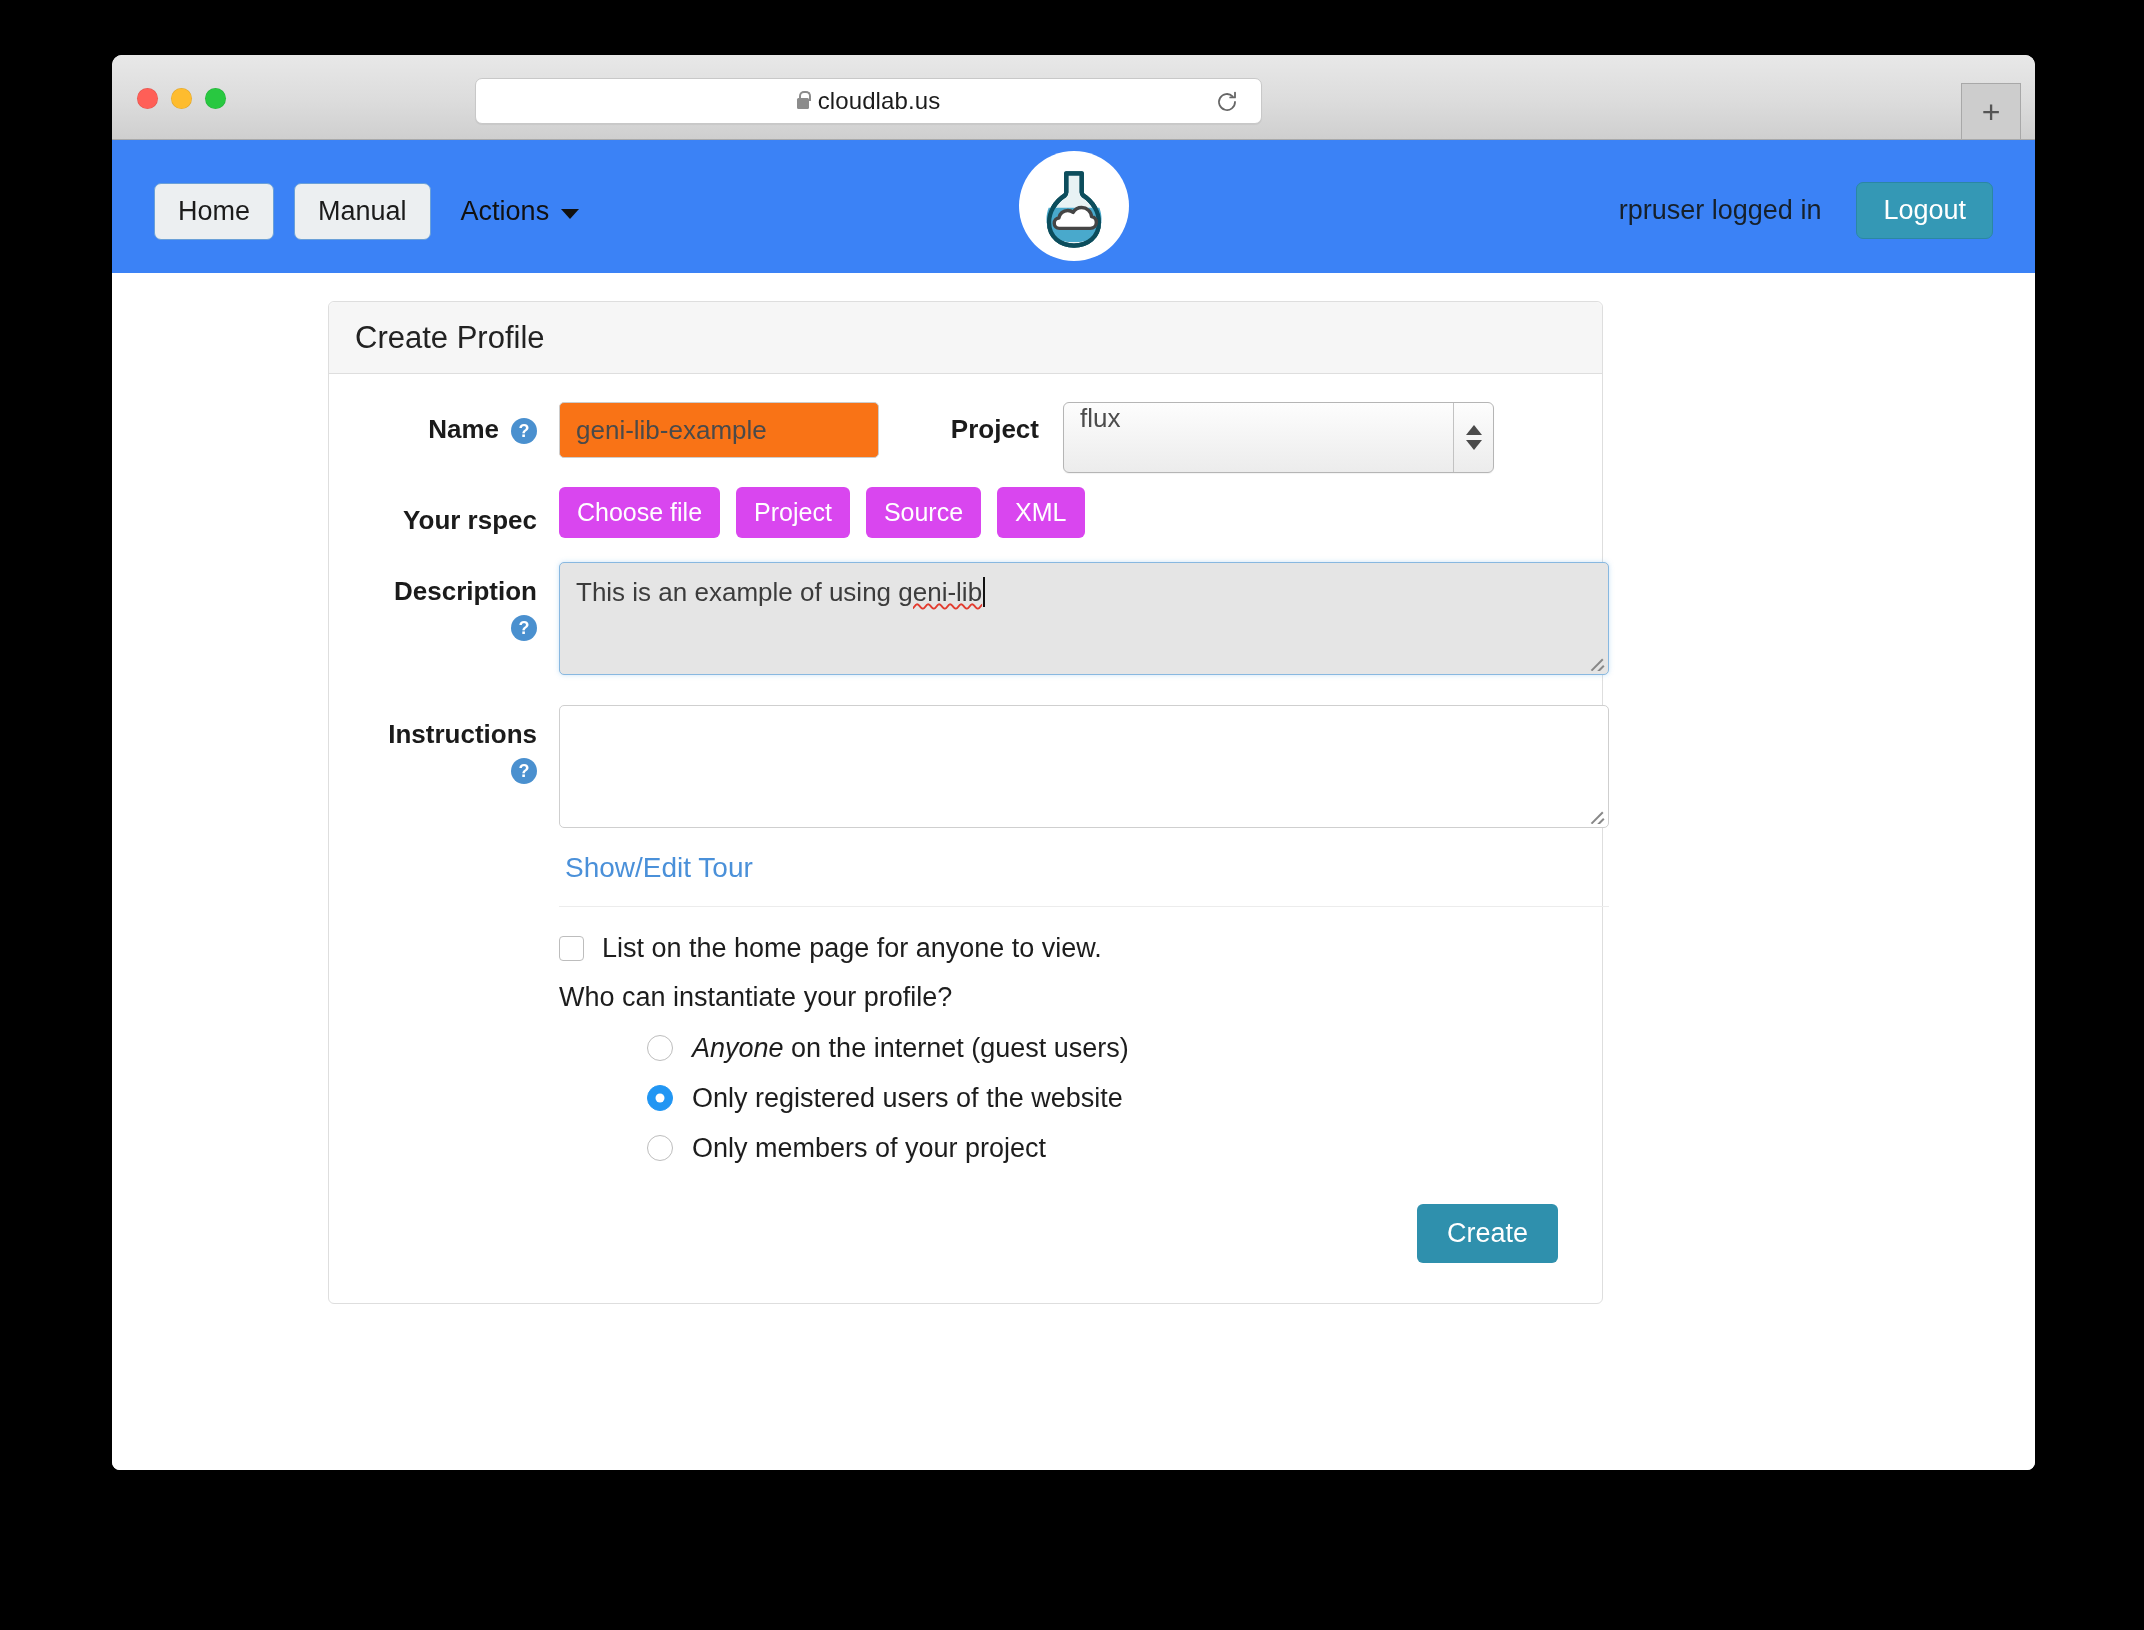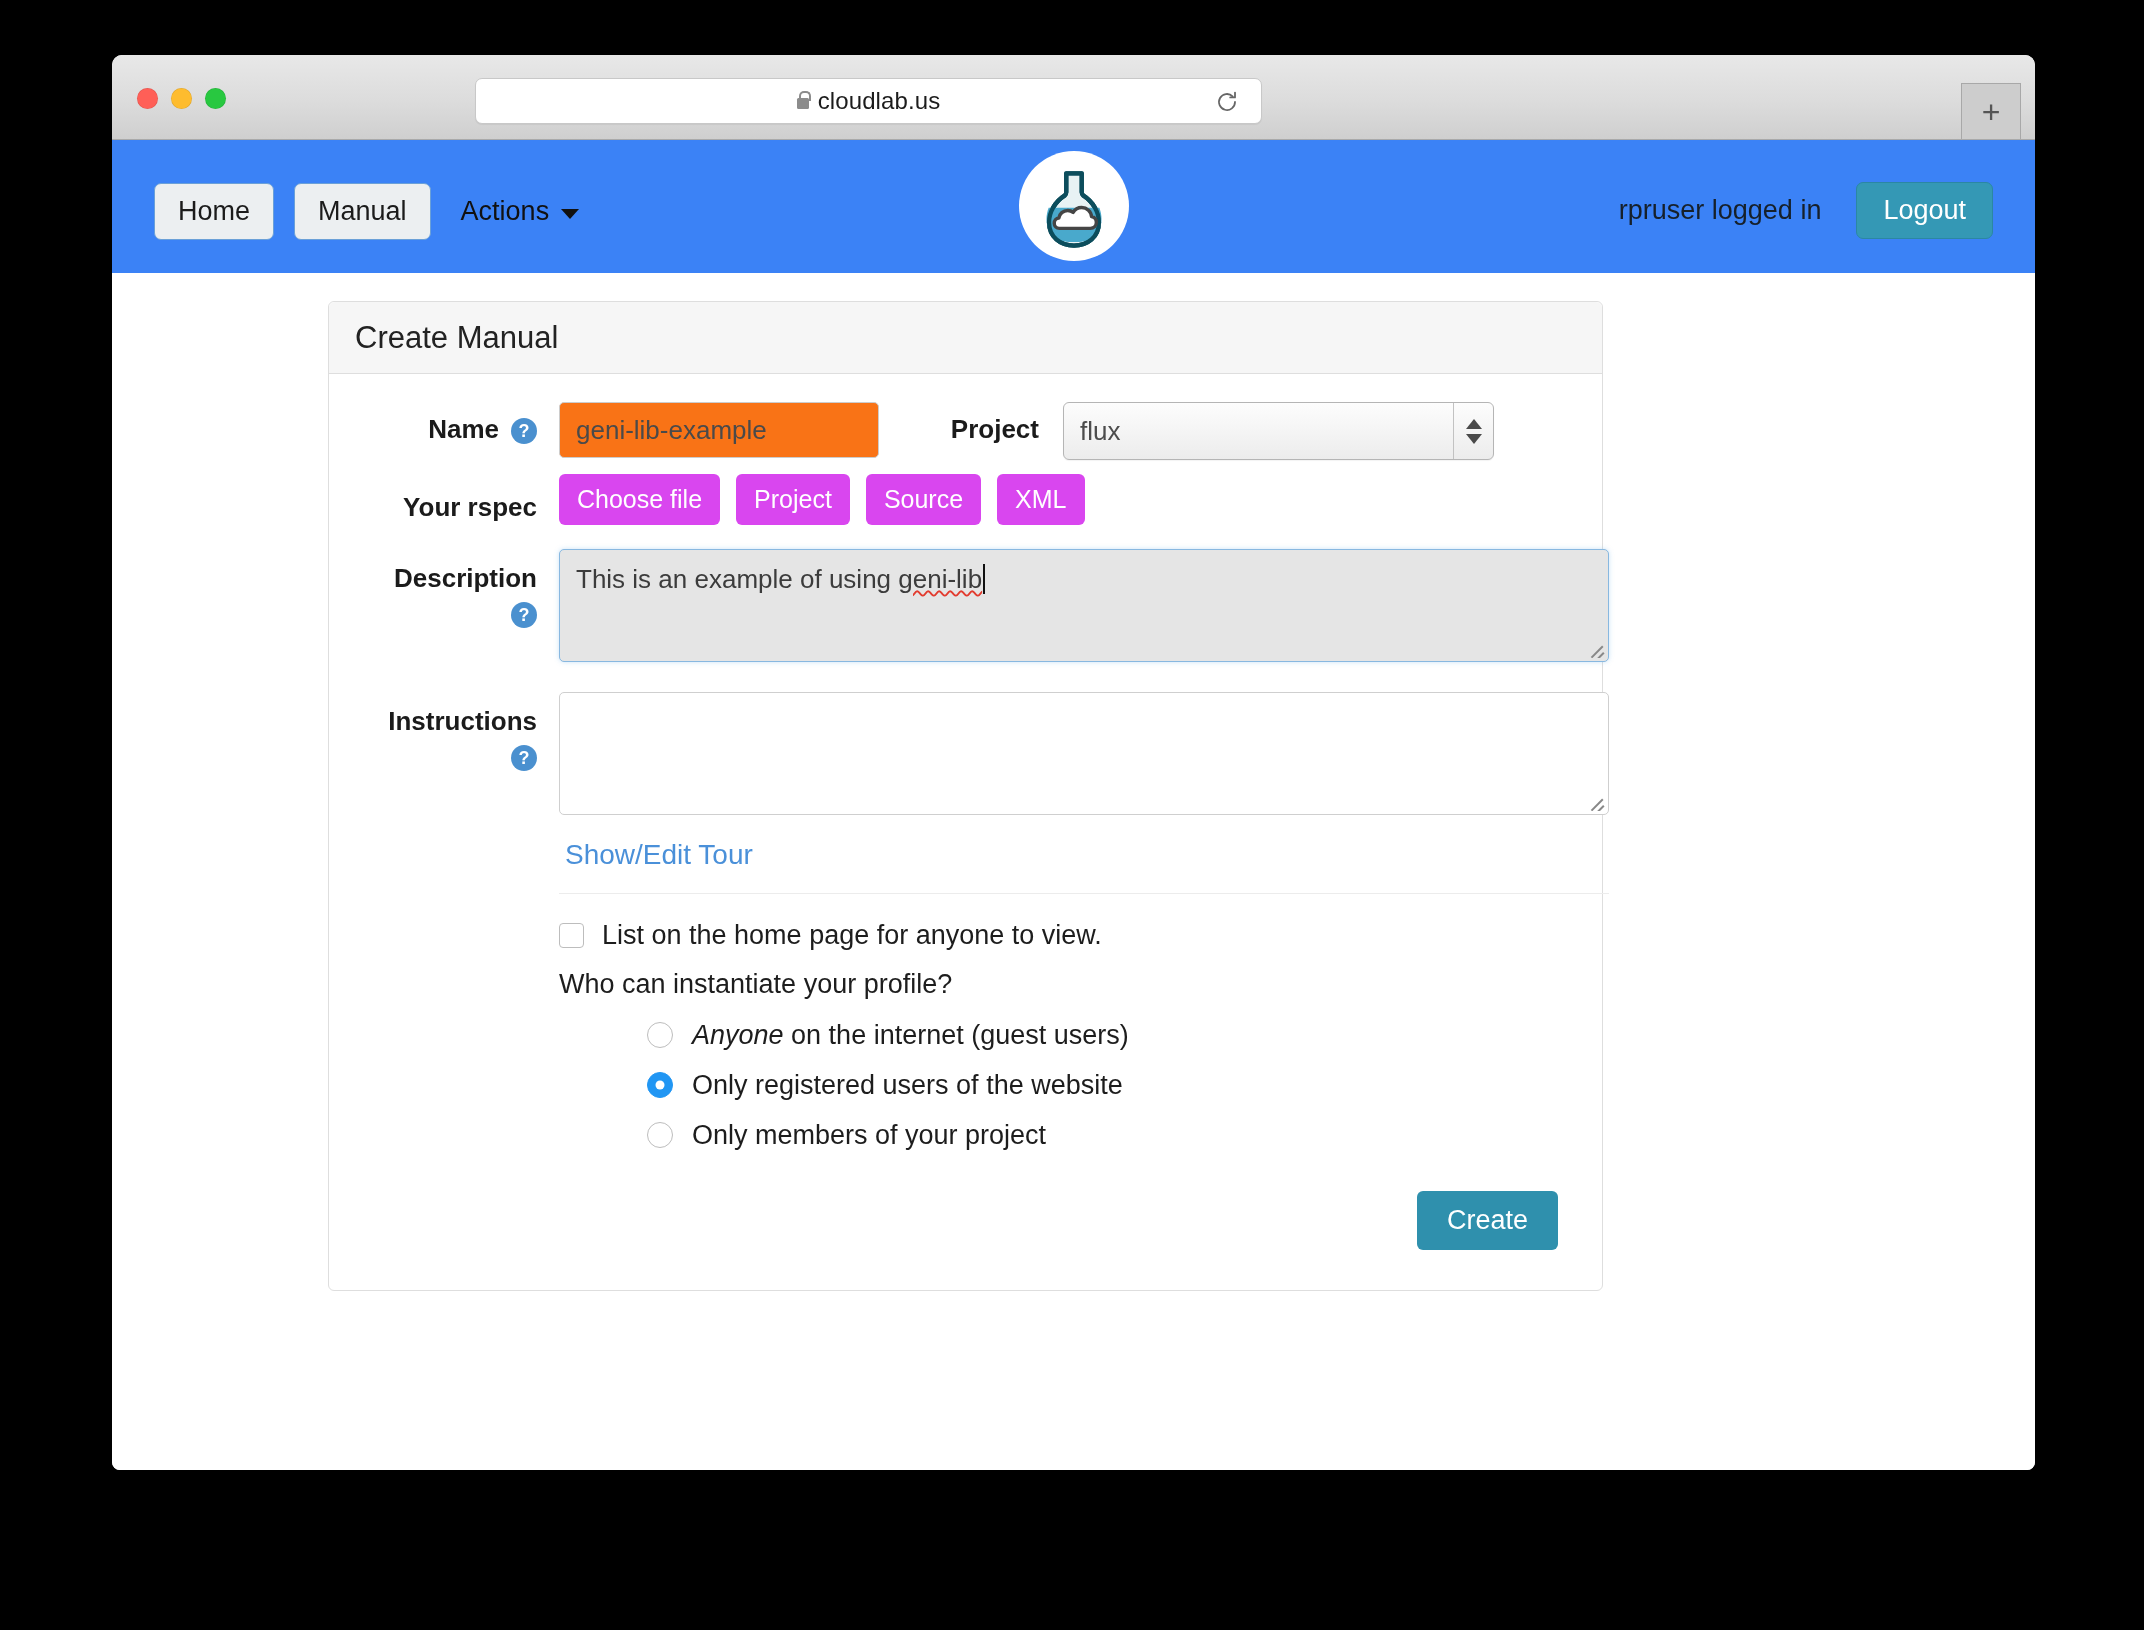--- a/index.html
+++ b/index.html
@@ -239,26 +239,26 @@
     text-align: right;
     font-size: 26px;
     font-weight: bold;
     color: #1b1b1b;
     padding-top: 12px;
     flex-shrink: 0;
   }
   #project-select-wrap {
     position: relative;
     margin-left: 24px;
-    width: 431px; height: 58px;
+    width: 431px; height: 71px;
     border: 1px solid #b5b5b5;
     border-radius: 6px;
     background: linear-gradient(to bottom, #fdfdfd 0%, #ececec 100%);
     box-shadow: 0 1px 1px rgba(0,0,0,0.05);
-    display: flex; align-items: center;
+    display: flex; 
   }
   #project-select-value {
     padding-left: 16px;
     font-size: 26px;
     color: #4c4c4c;
   }
   #project-spinner {
     position: absolute;
     right: 0; top: 0;
     width: 40px; height: 100%;
@@ -479,21 +479,21 @@
     <div class="nav-right">
       <span id="user-status">rpruser logged in</span>
       <div id="logout-button">Logout</div>
     </div>
   </div>
 
   <div id="page-body">
     <div id="profile-panel">
 
       <div id="panel-heading">
-        <span id="panel-title">Create Manual</span>
+        <span id="panel-title">Create Profile</span>
       </div>
 
       <div id="panel-body">
 
         <div class="form-row" style="margin-bottom:14px;">
           <div class="form-label">
             <span>Name</span><span class="help-icon">?</span>
           </div>
           <div class="field-col" style="flex:0 0 auto;">
             <input class="text-input" type="text" value="geni-lib-example" style="">

